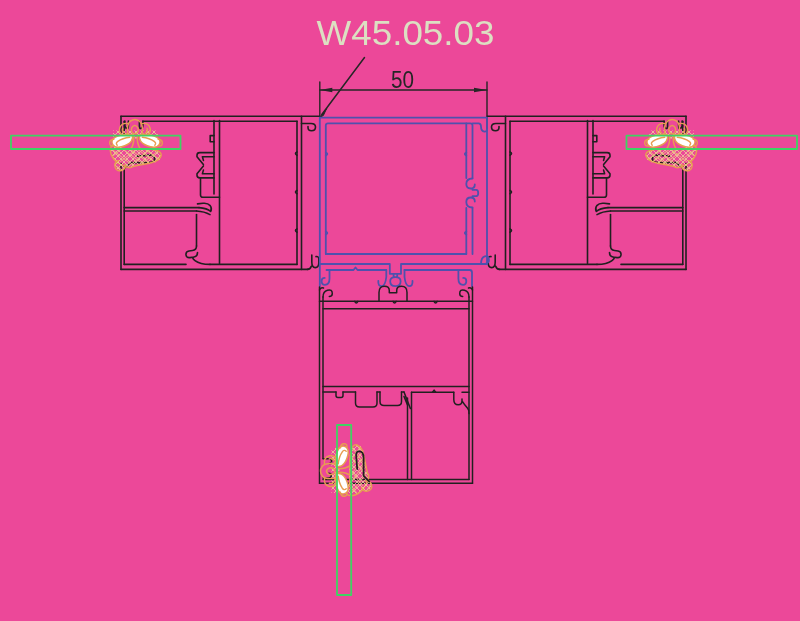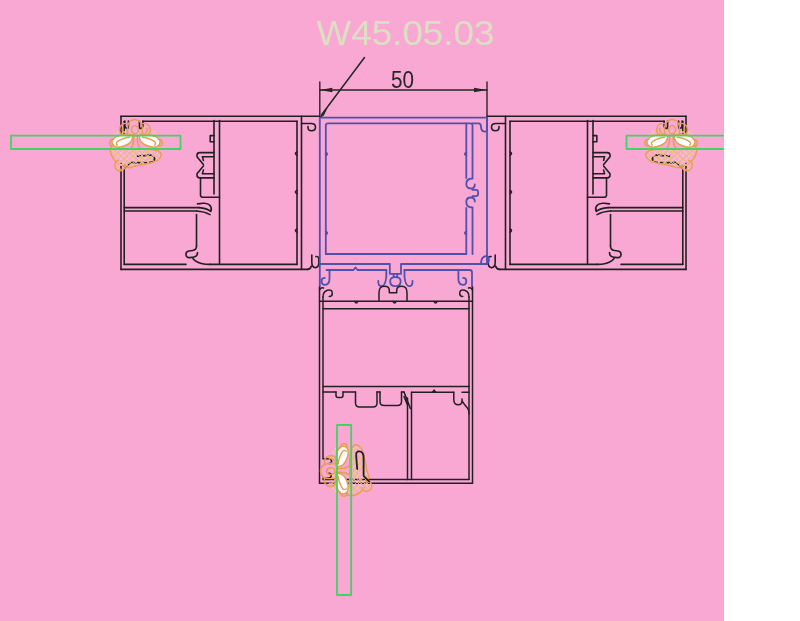--- a/index.html
+++ b/index.html
@@ -1,16 +1,16 @@
 <!DOCTYPE html>
 <html><head>
 <meta charset="utf-8">
 <style>
   html,body{margin:0;padding:0;background:#ffffff;}
-  #page{position:relative;width:724px;height:621px;background:#f9a8d4;overflow:hidden;
+  #page{position:relative;width:800px;height:621px;background:#ec4899;overflow:hidden;
         font-family:"Liberation Sans", sans-serif;}
 </style>
 </head>
 <body>
 <div id="page">
 <svg width="800" height="621" viewBox="0 0 800 621">
 <defs>
 <pattern id="xh" width="6" height="6" patternUnits="userSpaceOnUse">
   <path d="M -1,5 L 7,-3 M -1,11 L 7,3 M -1,1 L 1,-1 M -1,-5 L 7,3 M -1,1 L 7,9 M 5,-1 L 7,1" stroke="#f0cf9f" stroke-width="0.8" fill="none"></path>
 </pattern>

